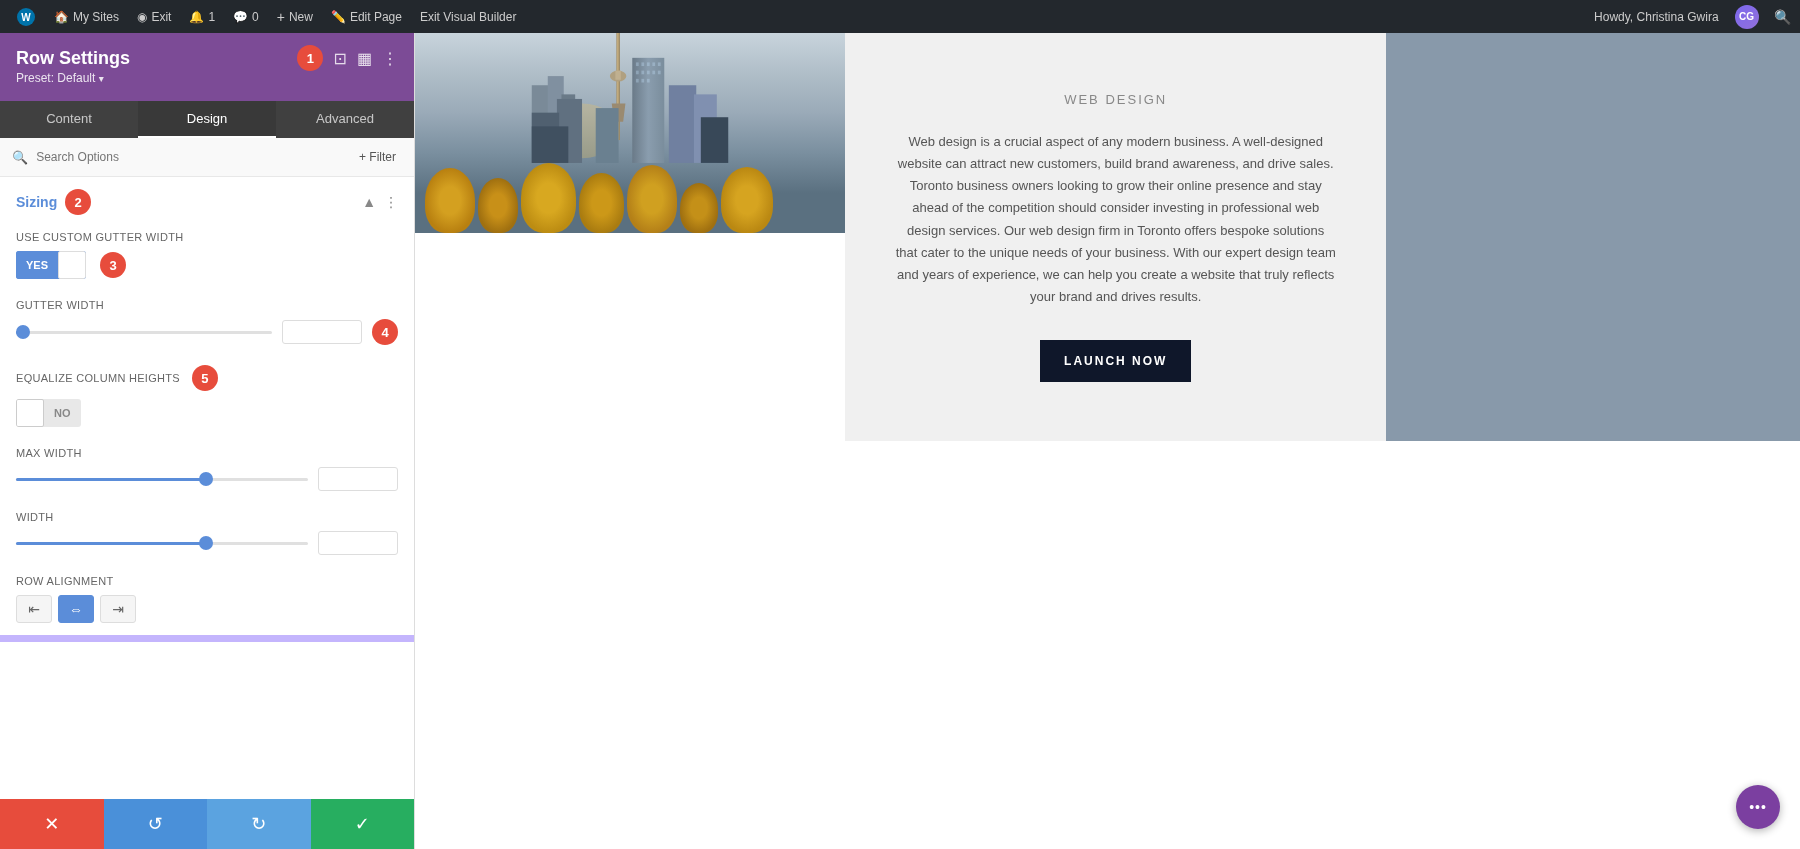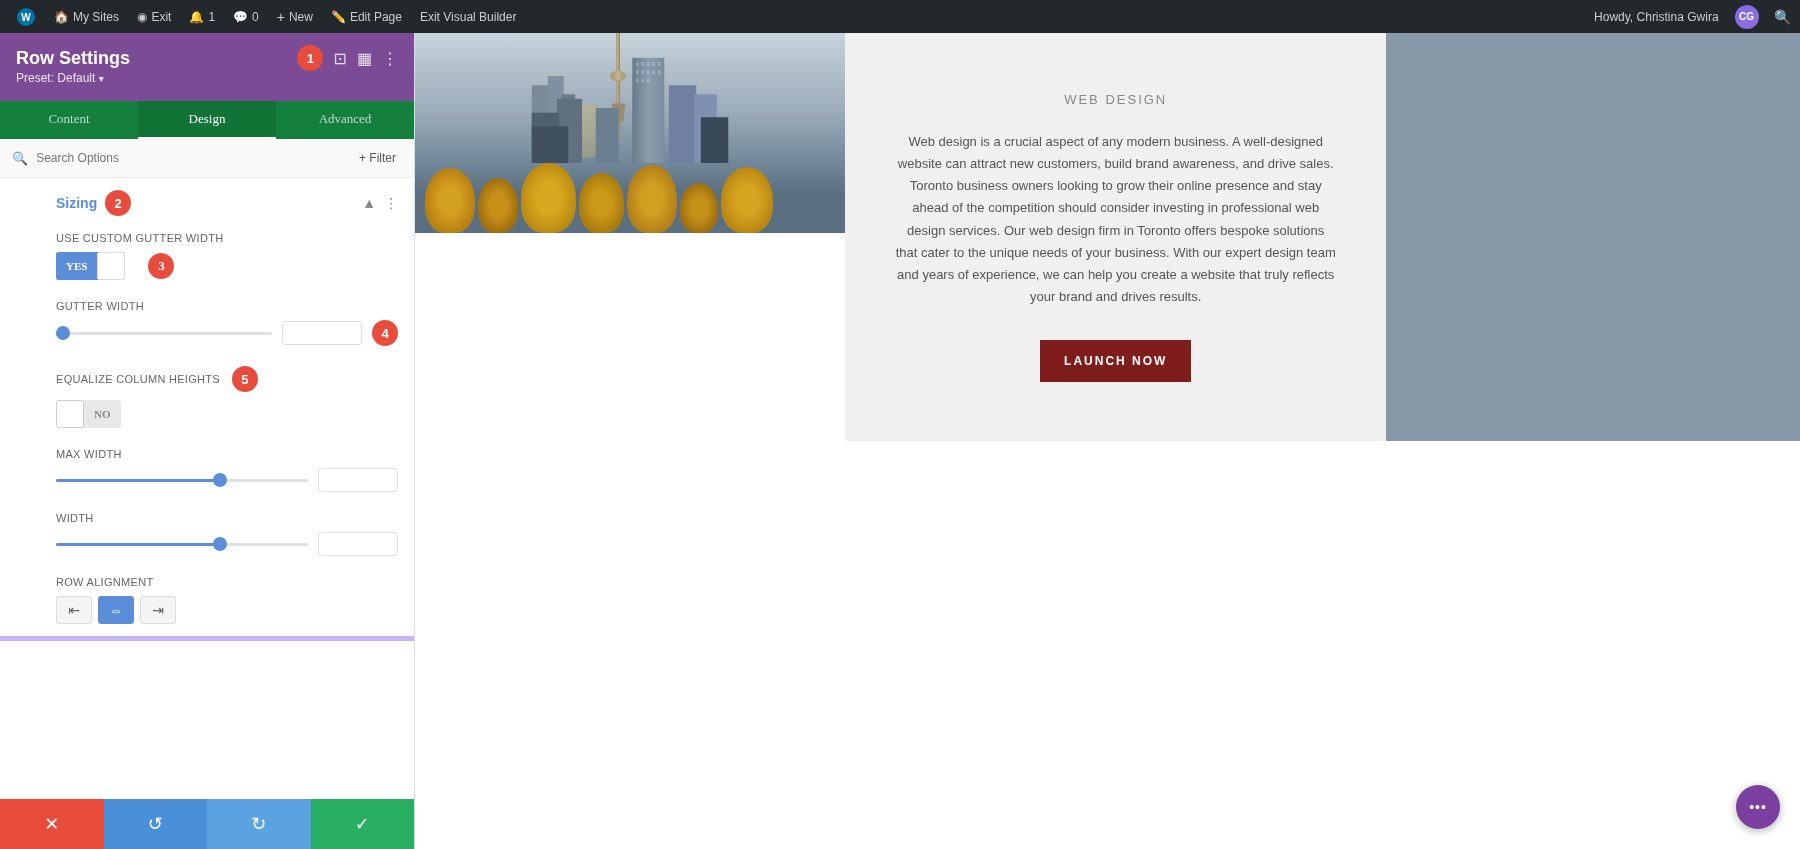--- a/index.html
+++ b/index.html
@@ -73,22 +73,21 @@
     }
     .step-badge-1 { background: #e74c3c; margin-left: 6px; }
     .step-badge-2 { background: #e74c3c; margin-left: 6px; }
     .step-badge-3 { background: #e74c3c; margin-left: 4px; }
     .step-badge-4 { background: #e74c3c; position: absolute; right: -14px; top: 50%; transform: translateY(-50%); }
     .step-badge-5 { background: #e74c3c; margin-left: 8px; }
 
     
     .panel-tabs {
       display: flex;
-      background: #15803d;
-      font-family: Liberation Serif, serif;
+      background: #404040;
     }
     .panel-tab {
       flex: 1; text-align: center; padding: 10px 0;
       color: rgba(255,255,255,0.7); font-size: 13px; font-weight: 500;
       cursor: pointer; border-bottom: 2px solid transparent;
     }
     .panel-tab.active { color: white; border-bottom-color: white; background: rgba(0,0,0,0.1); }
 
     
     .panel-search {
@@ -107,22 +106,21 @@
       background: none; border: none; padding: 2px 6px;
     }
 
     
     .panel-content {
       flex: 1; overflow-y: auto; padding: 0;
     }
 
     
     .settings-section {
-      border-bottom: 5px solid #c4b5fd;
-      padding-left: 40px;
+      border-bottom: 7px solid #c4b5fd;
     }
     .section-header {
       display: flex; align-items: center; justify-content: space-between;
       padding: 12px 16px 8px;
       cursor: pointer;
     }
     .section-title-row { display: flex; align-items: center; gap: 2px; }
     .section-title { font-size: 14px; font-weight: 600; color: #5b8dd9; }
     .section-controls { display: flex; align-items: center; gap: 8px; }
     .section-chevron { color: #888; font-size: 14px; }
@@ -131,21 +129,21 @@
     .setting-row {
       padding: 8px 16px 12px;
     }
     .setting-label {
       font-size: 11px; color: #666; margin-bottom: 8px; font-weight: 500;
       text-transform: uppercase; letter-spacing: 0.3px;
       display: flex; align-items: center; gap: 4px;
     }
 
     
-    .toggle-container { display: flex; align-items: center; gap: 19px; font-family: Liberation Serif, serif; }
+    .toggle-container { display: flex; align-items: center; gap: 10px; }
     .toggle-switch {
       display: flex; align-items: center;
       background: #5b8dd9; border-radius: 3px;
       overflow: hidden; cursor: pointer;
       height: 28px;
     }
     .toggle-yes {
       background: #5b8dd9; color: white;
       padding: 0 10px; font-size: 11px; font-weight: 700;
       height: 100%; display: flex; align-items: center;
@@ -249,21 +247,21 @@
     }
     .web-design-title {
       font-size: 13px; letter-spacing: 2px; color: #888;
       text-transform: uppercase; margin-bottom: 24px; text-align: center;
     }
     .web-design-text {
       font-size: 13px; line-height: 1.7; color: #555;
       text-align: center; max-width: 480px; margin-bottom: 32px;
     }
     .launch-btn {
-      background: #7f1d1d; color: white;
+      background: #0f172a; color: white;
       border: none; padding: 14px 24px;
       font-size: 12px; letter-spacing: 2px; font-weight: 600;
       cursor: pointer; text-transform: uppercase;
     }
 
     
     .floating-btn {
       position: absolute;
       bottom: 20px; right: 20px;
       width: 44px; height: 44px; border-radius: 50%;

